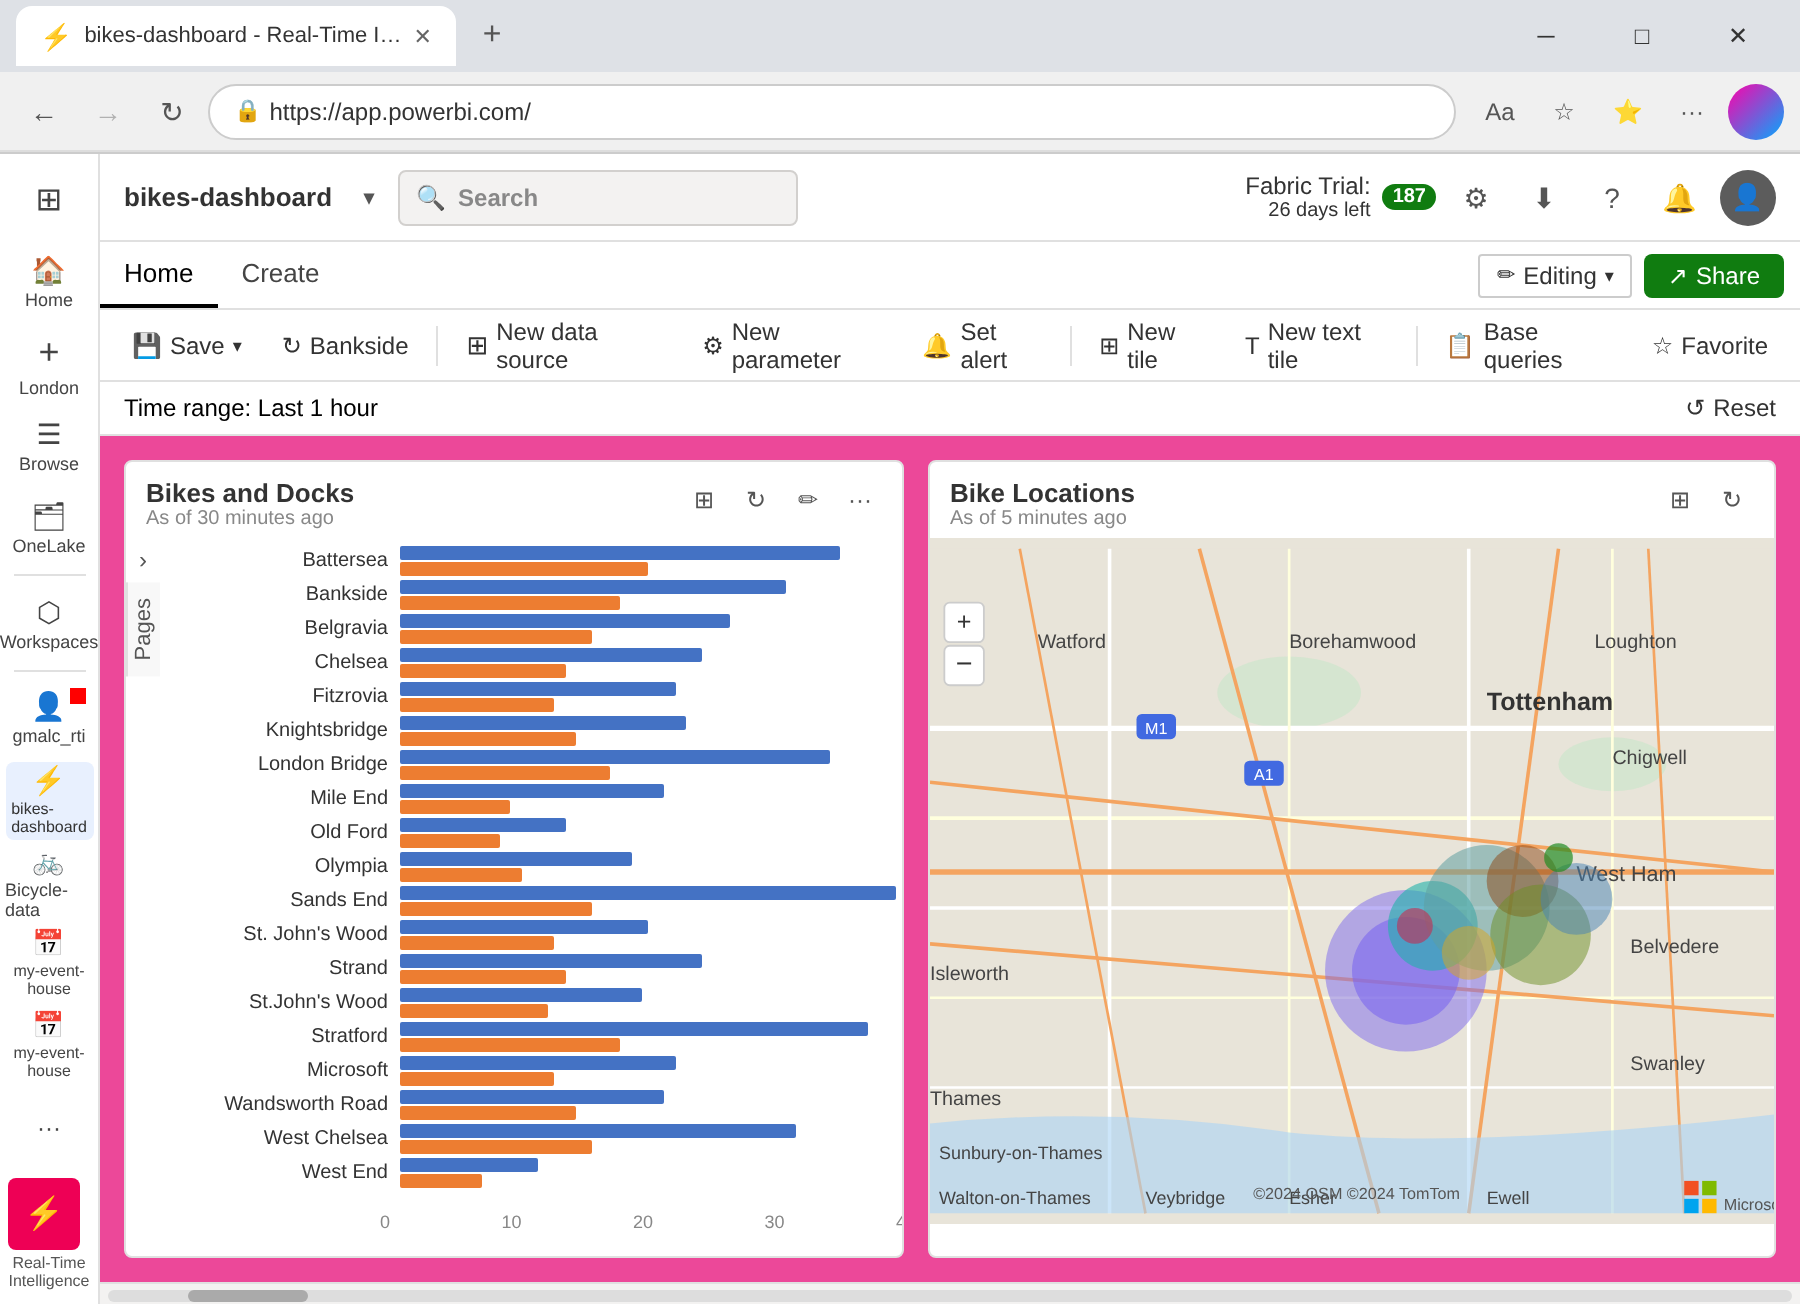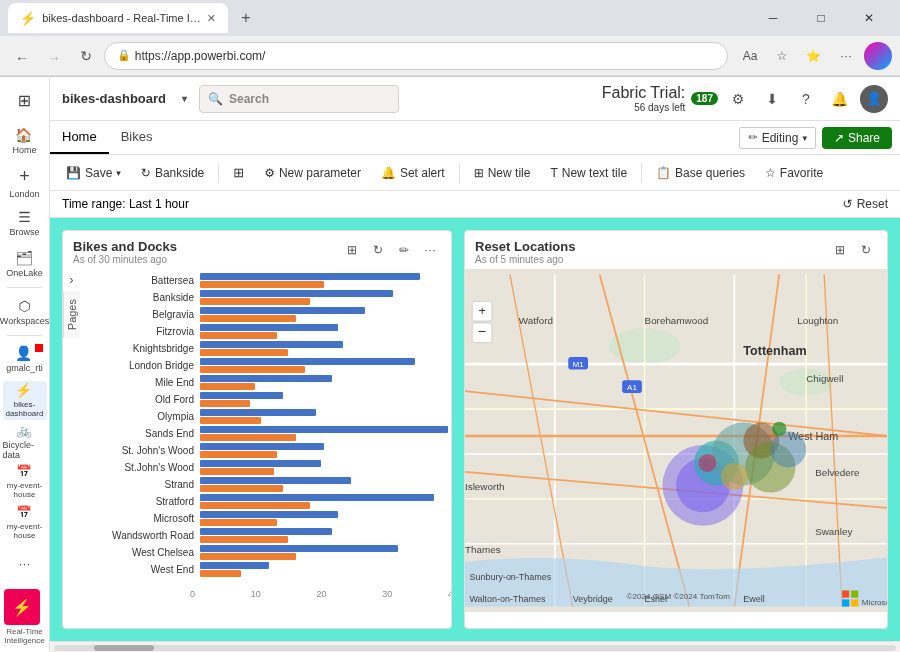--- a/index.html
+++ b/index.html
@@ -53,21 +53,21 @@
     .action-sep { width: 1px; height: 20px; background: #e0e0e0; margin: 0 2px; }
     .btn-primary { background: #107c10; color: #fff; border-radius: 4px; padding: 4px 12px; font-size: 12px; cursor: pointer; display: flex; align-items: center; gap: 4px; }
     .edit-btn { display: flex; align-items: center; gap: 4px; padding: 3px 8px; font-size: 12px; cursor: pointer; color: #333; border: 1px solid #ccc; border-radius: 2px; }
     .dropdown-arrow { font-size: 9px; }
 
     
     .time-bar { background: #fff; padding: 6px 12px; display: flex; align-items: center; justify-content: space-between; border-bottom: 1px solid #e0e0e0; }
     .reset-btn { display: flex; align-items: center; gap: 4px; font-size: 12px; color: #333; cursor: pointer; }
 
     
-    .dashboard { flex: 1; background: #5eead4; padding: 12px; display: flex; gap: 12px; overflow: hidden; }
+    .dashboard { flex: 1; background: #ec4899; padding: 12px; display: flex; gap: 12px; overflow: hidden; }
 
     
     .tile { background: #fff; border: 1px solid #e0e0e0; border-radius: 4px; overflow: hidden; }
     .tile-header { padding: 8px 10px 4px; display: flex; align-items: flex-start; justify-content: space-between; }
     .tile-title { font-size: 13px; font-weight: 600; color: #333; }
     .tile-subtitle { font-size: 10px; color: #888; }
     .tile-actions { display: flex; gap: 4px; }
     .tile-action { width: 22px; height: 22px; display: flex; align-items: center; justify-content: center; cursor: pointer; color: #555; font-size: 12px; }
 
     .chart-tile { width: 390px; flex-shrink: 0; }
@@ -165,21 +165,21 @@
       <span class="sidebar-item-label">Workspaces</span>
     </div>
     <div class="sidebar-divider"></div>
     <div class="sidebar-item" style="position:relative;">
       <span class="sidebar-icon" style="font-size:14px;">👤</span>
       <span class="sidebar-item-label">gmalc_rti</span>
       <span style="position:absolute;top:4px;right:4px;width:8px;height:8px;background:red;border-radius:50;"></span>
     </div>
     <div class="sidebar-item highlighted" style="background:#e8f0fe;position:relative;">
       <span class="sidebar-icon" style="font-size:14px;color:#e05;">⚡</span>
-      <span class="sidebar-item-label" style="color:#333;font-size:8px;text-align:center;">bikes-<br>dashboard</span>
+      <span class="sidebar-item-label" style="color:#333;font-size:8px;text-align:left;">bikes-<br>dashboard</span>
     </div>
     <div class="sidebar-item">
       <span class="sidebar-icon" style="font-size:13px;">🚲</span>
       <span class="sidebar-item-label">Bicycle-data</span>
     </div>
     <div class="sidebar-item">
       <span class="sidebar-icon" style="font-size:13px;">📅</span>
       <span class="sidebar-item-label" style="font-size:8px;text-align:center;">my-event-<br>house</span>
     </div>
     <div class="sidebar-item">
@@ -201,36 +201,36 @@
       <div class="app-title">
         <span>bikes-dashboard</span>
         <span style="color:#555;font-size:10px;">▾</span>
       </div>
       <div class="search-box">
         <span style="font-size:12px;color:#888;">🔍</span>
         <span style="color:#888;font-size:12px;font-weight:bold;">Search</span>
       </div>
       <div style="margin-left:auto;display:flex;align-items:center;gap:6px;">
         <div style="text-align:right;">
-          <span style="font-size:16px;color:#333;">Fabric Trial:</span>
-          <span style="font-size:10px;color:#333;display:block;">56 days left</span>
+          <span style="font-size:12px;color:#333;">Fabric Trial:</span>
+          <span style="font-size:10px;color:#333;display:block;">26 days left</span>
         </div>
         <span class="fabric-badge">187</span>
         <div class="nav-icon-btn">⚙</div>
         <div class="nav-icon-btn">⬇</div>
         <div class="nav-icon-btn">?</div>
         <div class="nav-icon-btn">🔔</div>
         <div class="user-avatar">👤</div>
       </div>
     </div>
 
     <div class="nav-tabs-bar">
       <div class="tab-nav">
         <div class="tab-item active">Home</div>
-        <div class="tab-item">Bikes</div>
+        <div class="tab-item">Create</div>
       </div>
       <div style="margin-left:auto;display:flex;align-items:center;gap:6px;padding-right:8px;">
         <div class="edit-btn">
           <span style="font-size:11px;">✏</span>
           <span>Editing</span>
           <span class="dropdown-arrow">▾</span>
         </div>
         <div class="btn-primary">
           <span style="font-size:12px;">↗</span>
           <span>Share</span>
@@ -244,20 +244,21 @@
         <span>Save</span>
         <span class="dropdown-arrow">▾</span>
       </div>
       <div class="action-btn">
         <span>↻</span>
         <span>Bankside</span>
       </div>
       <div class="action-sep"></div>
       <div class="action-btn">
         <span style="font-size:13px;">⊞</span>
+        <span>New data source</span>
       </div>
       <div class="action-btn">
         <span>⚙</span>
         <span>New parameter</span>
       </div>
       <div class="action-btn">
         <span>🔔</span>
         <span>Set alert</span>
       </div>
       <div class="action-sep"></div>
@@ -325,20 +326,27 @@
                   </div>
                 </div>
                 <div class="bar-row">
                   <div class="bar-label">Belgravia</div>
                   <div class="bar-group">
                     <div class="bar bar-blue" style="width: 165px;"></div>
                     <div class="bar bar-orange" style="width: 96px;"></div>
                   </div>
                 </div>
                 <div class="bar-row">
+                  <div class="bar-label">Chelsea</div>
+                  <div class="bar-group">
+                    <div class="bar bar-blue" style="width: 151px;"></div>
+                    <div class="bar bar-orange" style="width: 83px;"></div>
+                  </div>
+                </div>
+                <div class="bar-row">
                   <div class="bar-label">Fitzrovia</div>
                   <div class="bar-group">
                     <div class="bar bar-blue" style="width: 138px;"></div>
                     <div class="bar bar-orange" style="width: 77px;"></div>
                   </div>
                 </div>
                 <div class="bar-row">
                   <div class="bar-label">Knightsbridge</div>
                   <div class="bar-group">
                     <div class="bar bar-blue" style="width: 143px;"></div>
@@ -381,31 +389,31 @@
                   </div>
                 </div>
                 <div class="bar-row">
                   <div class="bar-label">St. John's Wood</div>
                   <div class="bar-group">
                     <div class="bar bar-blue" style="width: 124px;"></div>
                     <div class="bar bar-orange" style="width: 77px;"></div>
                   </div>
                 </div>
                 <div class="bar-row">
+                  <div class="bar-label">Strand</div>
+                  <div class="bar-group">
+                    <div class="bar bar-blue" style="width: 151px;"></div>
+                    <div class="bar bar-orange" style="width: 83px;"></div>
+                  </div>
+                </div>
+                <div class="bar-row">
                   <div class="bar-label">St.John's Wood</div>
                   <div class="bar-group">
                     <div class="bar bar-blue" style="width: 121px;"></div>
                     <div class="bar bar-orange" style="width: 74px;"></div>
-                  </div>
-                </div>
-                <div class="bar-row">
-                  <div class="bar-label">Strand</div>
-                  <div class="bar-group">
-                    <div class="bar bar-blue" style="width: 151px;"></div>
-                    <div class="bar bar-orange" style="width: 83px;"></div>
                   </div>
                 </div>
                 <div class="bar-row">
                   <div class="bar-label">Stratford</div>
                   <div class="bar-group">
                     <div class="bar bar-blue" style="width: 234px;"></div>
                     <div class="bar bar-orange" style="width: 110px;"></div>
                   </div>
                 </div>
                 <div class="bar-row">
@@ -444,21 +452,21 @@
               <span>30</span>
               <span>40</span>
             </div>
           </div>
         </div>
       </div>
 
       <div class="tile map-tile">
         <div class="tile-header">
           <div>
-            <div class="tile-title">Reset Locations</div>
+            <div class="tile-title">Bike Locations</div>
             <div class="tile-subtitle">As of 5 minutes ago</div>
           </div>
           <div class="tile-actions">
             <div class="tile-action">⊞</div>
             <div class="tile-action">↻</div>
           </div>
         </div>
 
         <div class="map-container">
           <svg width="100%" height="100%" viewBox="0 0 470 370" style="background:#e8e4d9;">

